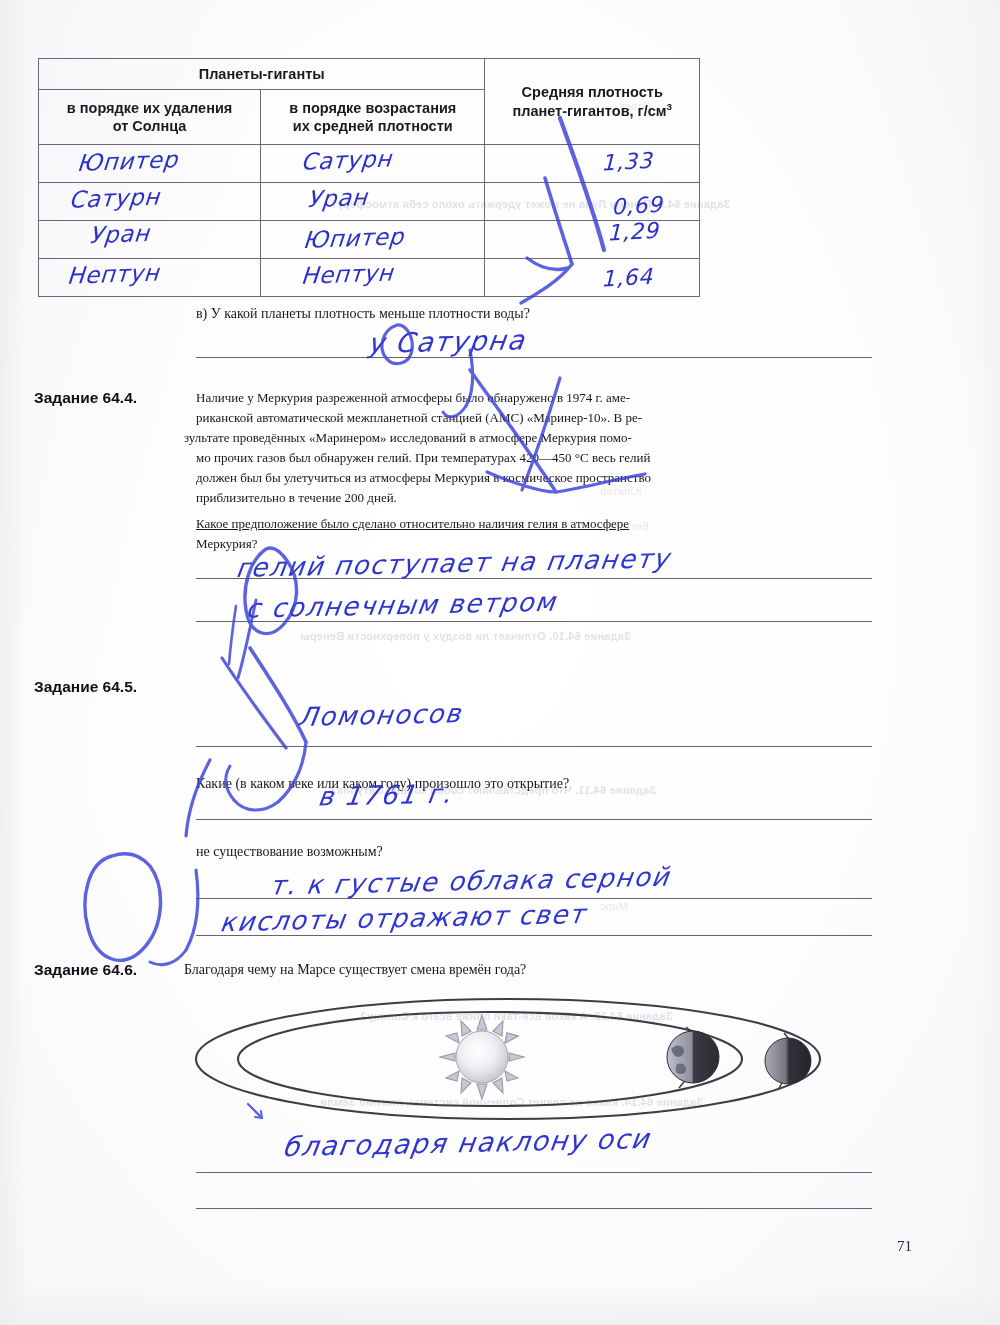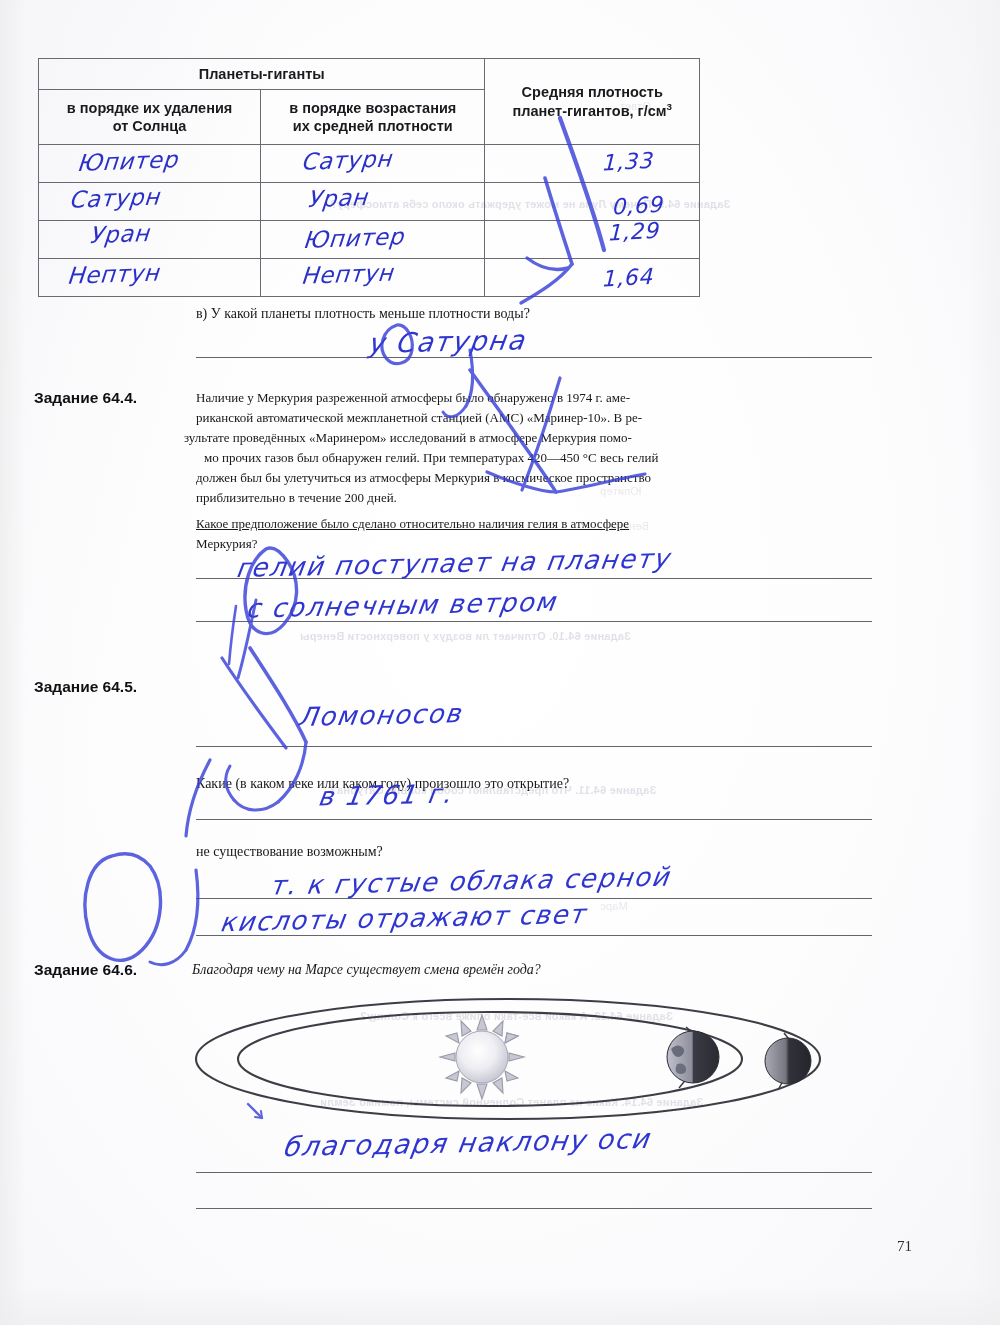--- a/index.html
+++ b/index.html
@@ -224,21 +224,21 @@
     </table>
 
   <div class="qline" style="left:196px; top:305px;">в) У какой планеты плотность меньше плотности воды?</div>
   <div class="rule" style="left:196px; top:357px; width:676px;"></div>
   <div class="hwline" style="left:370px; top:326px; font-size:27px;">у Сатурна</div>
 
   <div class="task-lbl" style="left:34px; top:389px;">Задание 64.4.</div>
   <div class="para" style="left:196px; top:389px; width:680px;">Наличие у Меркурия разреженной атмосферы было обнаружено в 1974 г. аме-</div>
   <div class="para" style="left:196px; top:409px; width:680px;">риканской автоматической межпланетной станцией (АМС) «Маринер-10». В ре-</div>
   <div class="para" style="left:184px; top:429px; width:680px;">зультате проведённых «Маринером» исследований в атмосфере Меркурия помо-</div>
-  <div class="para" style="left:196px; top:449px; width:680px;margin-left:8px;">мо прочих газов был обнаружен гелий. При температурах 420—450 °C весь гелий</div>
+  <div class="para" style="left:196px; top:449px; width:680px;">мо прочих газов был обнаружен гелий. При температурах 420—450 °C весь гелий</div>
   <div class="para" style="left:196px; top:469px; width:680px;">должен был бы улетучиться из атмосферы Меркурия в космическое пространство</div>
   <div class="para" style="left:196px; top:489px; width:680px;">приблизительно в течение 200 дней.</div>
   <div class="para" style="left:196px; top:515px; width:680px;text-decoration:underline;">Какое предположение было сделано относительно наличия гелия в атмосфере</div>
   <div class="para" style="left:196px; top:535px; width:680px;">Меркурия?</div>
 
   <div class="rule" style="left:196px; top:578px; width:676px;"></div>
   <div class="rule" style="left:196px; top:621px; width:676px;"></div>
   <div class="hwline" style="left:238px; top:548px;">гелий  поступает     на      планету</div>
   <div class="hwline" style="left:248px; top:590px;">с   солнечным       ветром</div>
 
@@ -250,21 +250,21 @@
   <div class="rule" style="left:196px; top:819px; width:676px;"></div>
   <div class="hwline" style="left:320px; top:780px;">в   1761 г.</div>
 
   <div class="qline" style="left:196px; top:843px;">не существование возможным?</div>
   <div class="rule" style="left:196px; top:898px; width:676px;"></div>
   <div class="rule" style="left:196px; top:935px; width:676px;"></div>
   <div class="hwline" style="left:272px; top:866px;">т. к    густые    облака      серной</div>
   <div class="hwline" style="left:222px; top:903px;">кислоты    отражают     свет</div>
 
   <div class="task-lbl" style="left:34px; top:961px;">Задание 64.6.</div>
-  <div class="qline" style="left:192px; top:961px;font-style:italic;">Благодаря чему на Марсе существует смена времён года?</div>
+  <div class="qline" style="left:184px; top:961px;">Благодаря чему на Марсе существует смена времён года?</div>
 
   <div class="diagram">
     <svg width="640" height="135" viewBox="0 0 640 135">
       <defs>
         <radialGradient id="sunG" cx="42%" cy="38%" r="62%">
           <stop offset="0%" stop-color="#ffffff"></stop>
           <stop offset="55%" stop-color="#eeeef3"></stop>
           <stop offset="100%" stop-color="#c9c9d4"></stop>
         </radialGradient>
         <linearGradient id="earthG" x1="0" y1="0" x2="1" y2="0">

